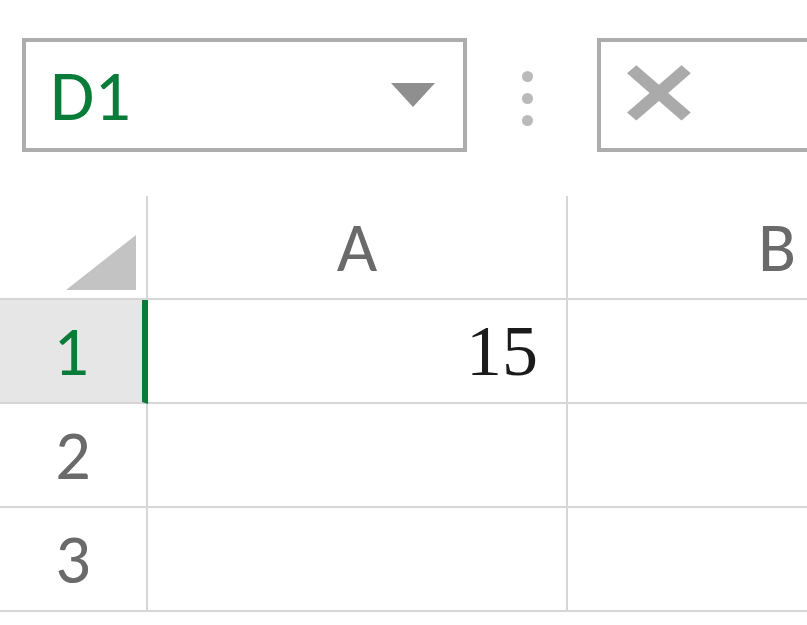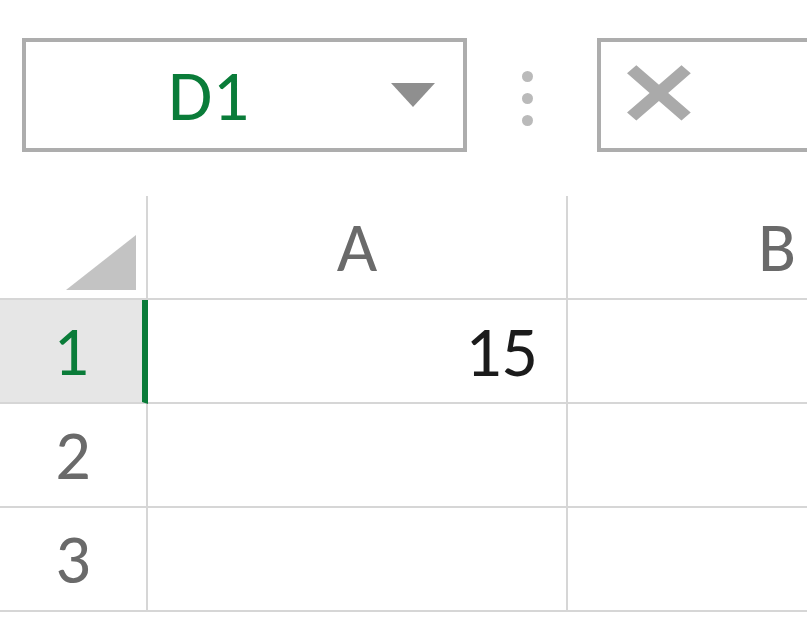--- a/index.html
+++ b/index.html
@@ -6,21 +6,21 @@
   html,body{width:807px;height:625px;overflow:hidden;background:#fff;
             font-family:"Segoe UI",Calibri,Arial,sans-serif;}
 
   
   .bar{position:absolute;left:0;top:0;right:0;height:160px;}
 
   .name-box{position:absolute;left:22px;top:38px;width:445px;height:114px;
             border:4px solid #adadad;background:#fff;
             display:flex;align-items:center;}
   .name-box .txt{flex:1;font-size:72px;color:#0a7c39;padding:0 24px;
-                 line-height:1;text-align:center;}
+                 line-height:1;}
   .name-box .caret{width:0;height:0;border-left:22px solid transparent;
                    border-right:22px solid transparent;
                    border-top:24px solid #8f8f8f;margin-right:28px;}
 
   .sep{position:absolute;left:522px;top:60px;}
   .sep i{display:block;width:11px;height:11px;border-radius:50%;
          background:#bababa;margin:11px 0;}
 
   .formula{position:absolute;left:597px;top:38px;width:1000px;height:114px;
            border:4px solid #adadad;background:#fff;
@@ -46,21 +46,21 @@
   .rh.act{background:#e6e6e6;color:#0a7c39;
           border-right:6px solid #0a7c39;}
 
   
   .corner{position:relative;background:#fff;}
   .corner::after{content:"";position:absolute;right:10px;bottom:8px;width:0;
                  height:0;border-left:70px solid transparent;
                  border-bottom:55px solid #c3c3c3;}
 
   .val{display:flex;align-items:center;justify-content:flex-end;
-       padding-right:28px;font-size:72px;color:#1b1b1b;}
+       padding-right:28px;font-size:72px;color:#1b1b1b;font-family:Liberation Serif, serif;}
 </style>
 </head>
 <body>
 
 <div class="bar">
   <div class="name-box">
     <div class="txt">D1</div>
     <div class="caret"></div>
   </div>
 

